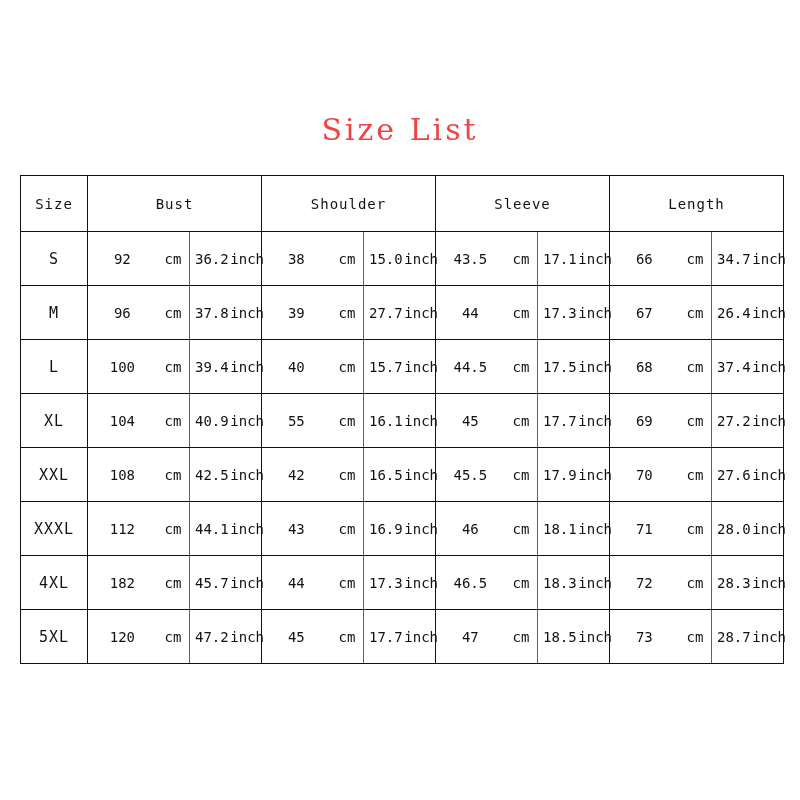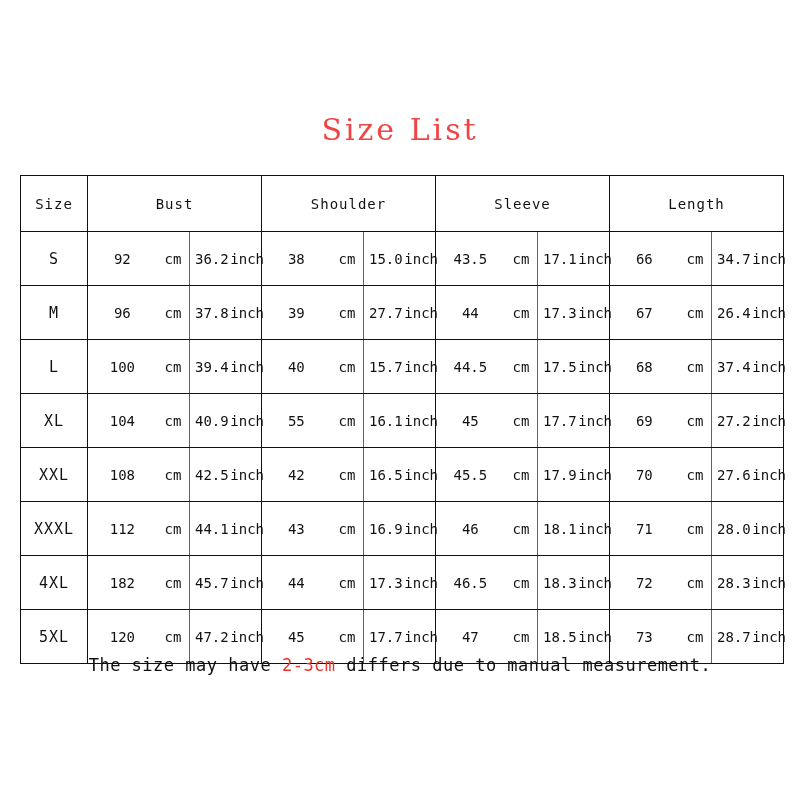--- a/index.html
+++ b/index.html
@@ -397,17 +397,14 @@
               <div class="v2">28.7</div>
               <div class="u2">inch</div>
             </div>
           </td>
         </tr>
 
       </tbody>
     </table>
   </div>
 
-  <div class="note">
-    <span>The size may have </span><span class="hl">2-3cm</span><span> differs due to manual measurement.</span>
-  </div>
 
 </div>
 
 </body></html>

